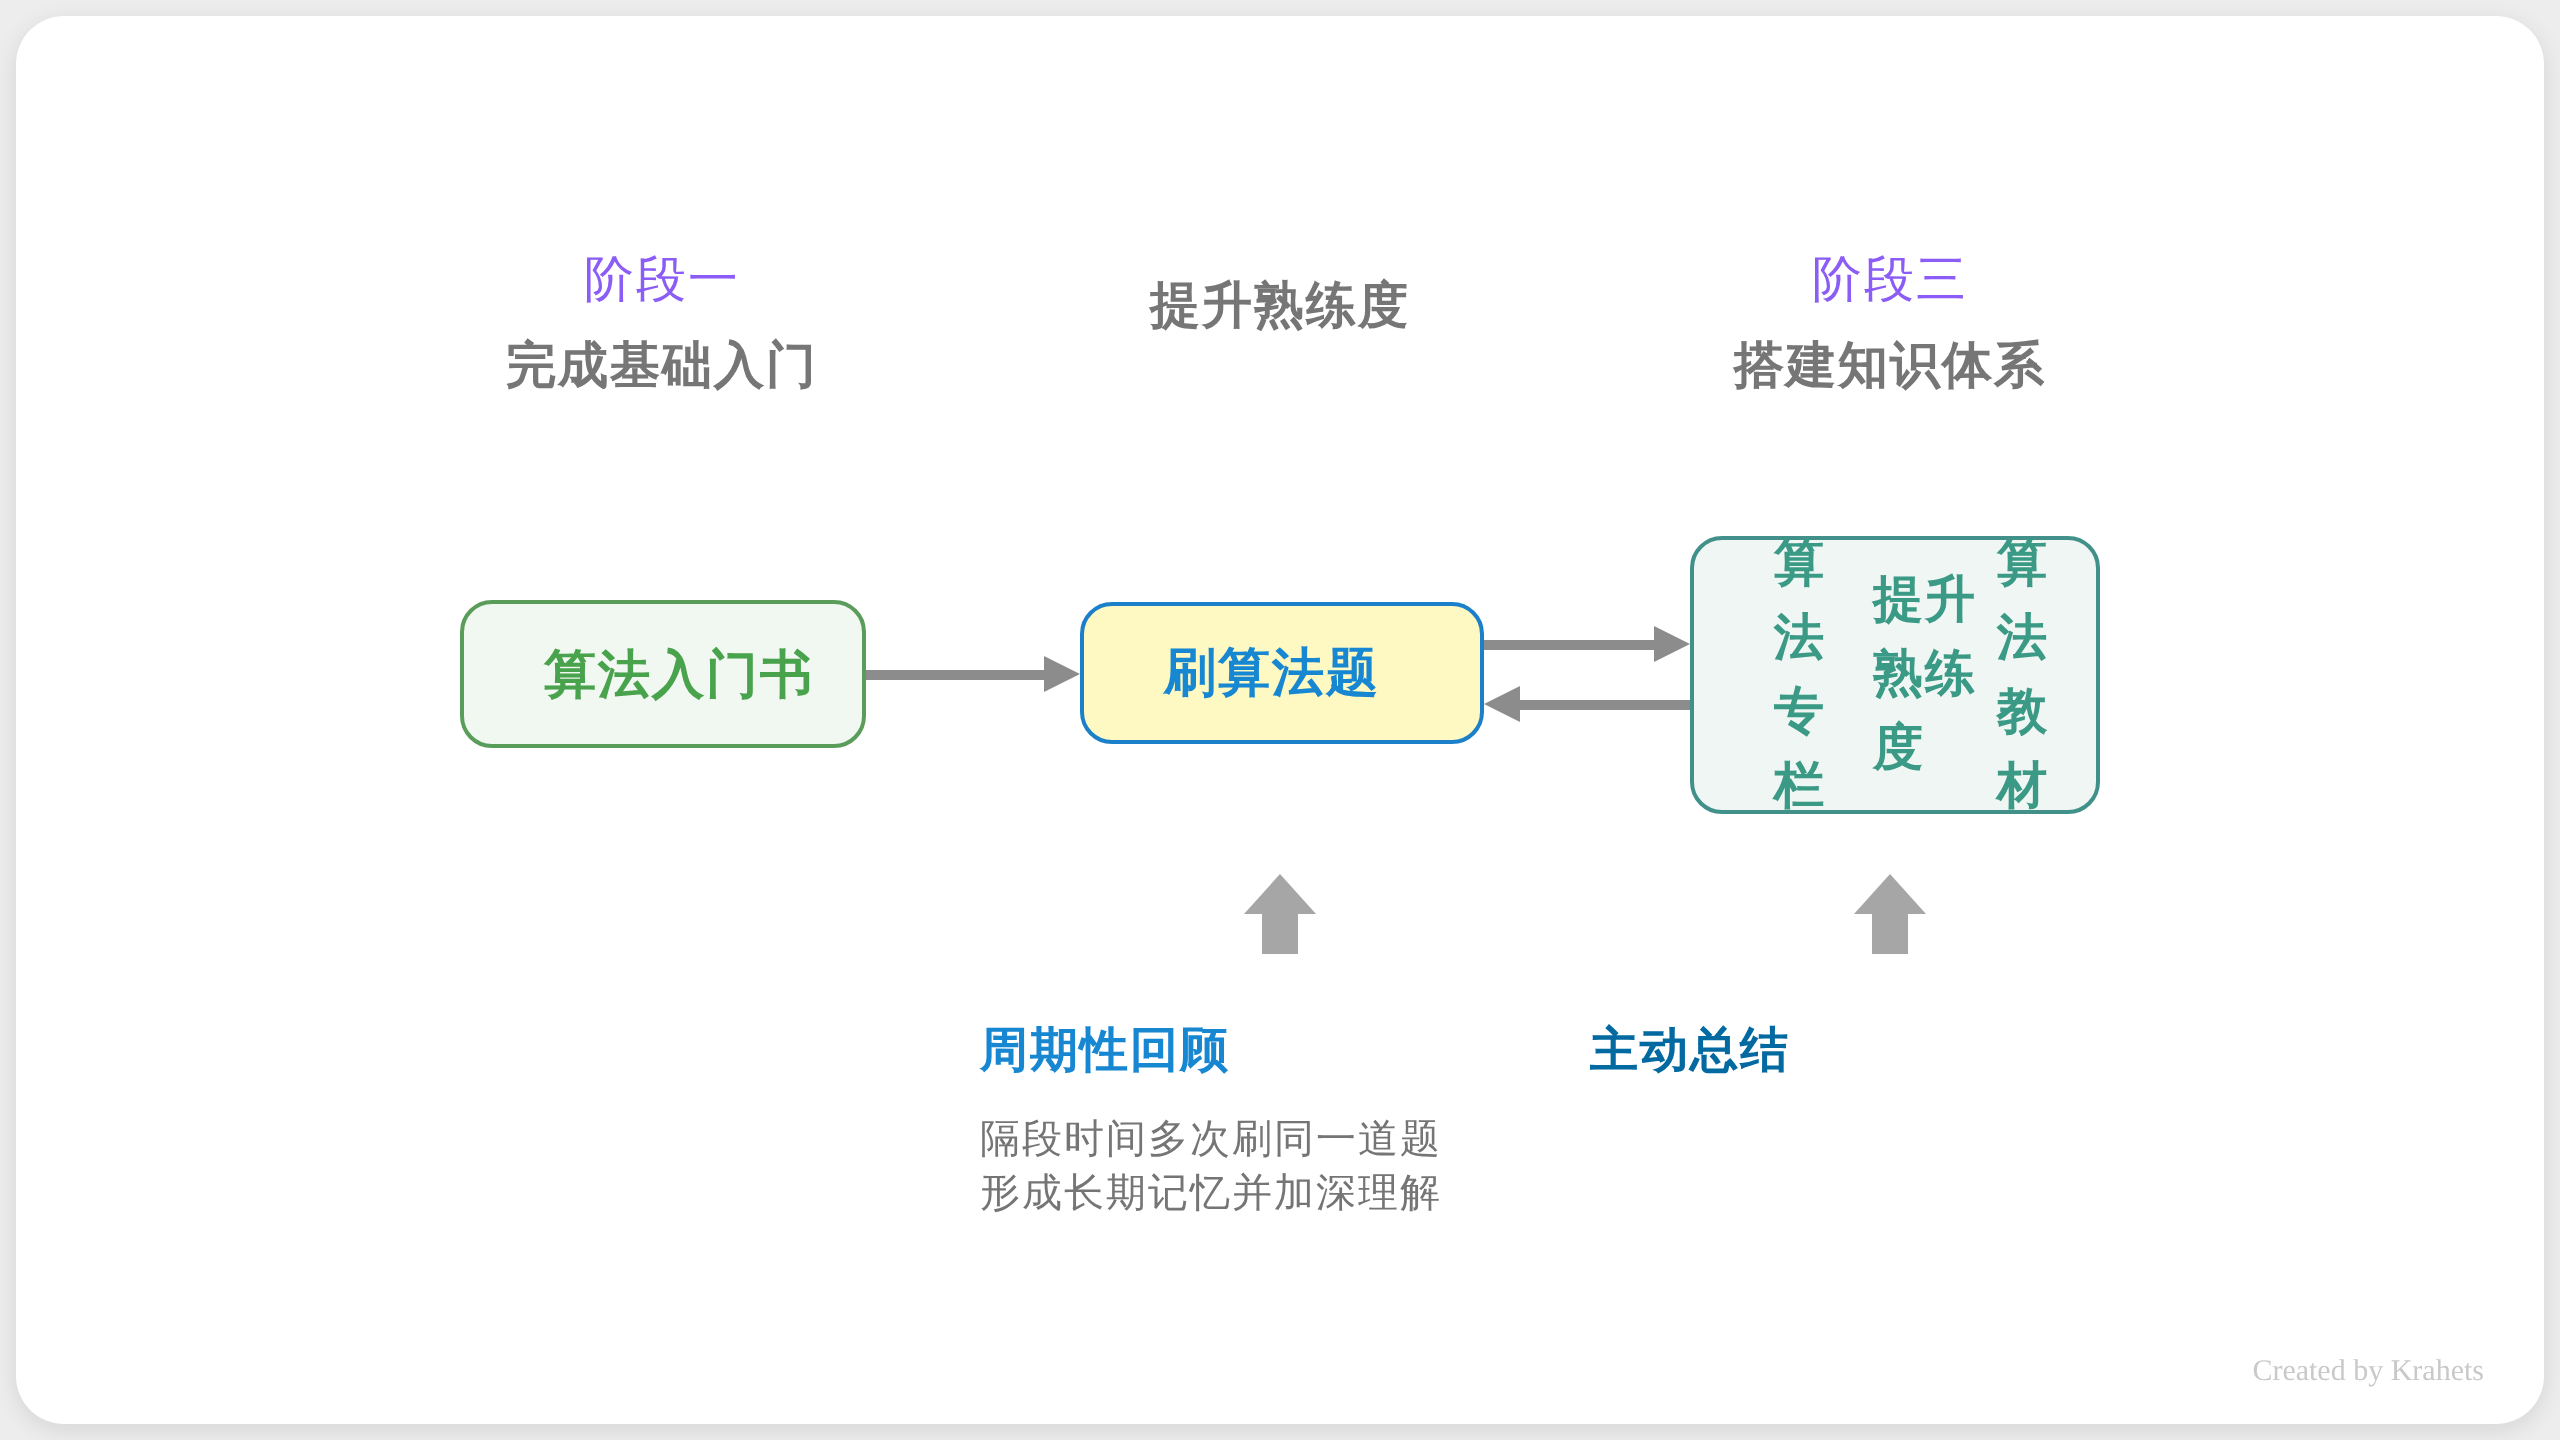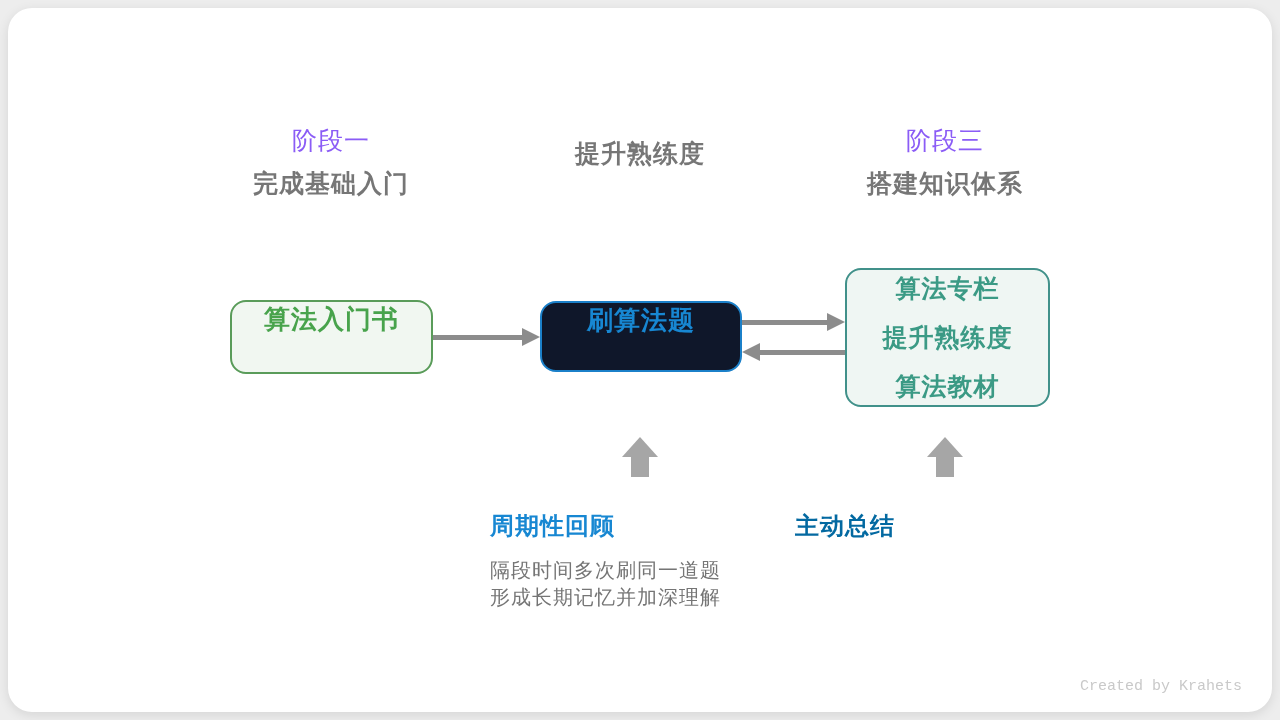--- a/index.html
+++ b/index.html
@@ -42,34 +42,35 @@
   }
   .stage-1 { left: 173px; }
   .stage-2 { left: 482px; }
   .stage-3 { left: 787px; }
 
   
   .node {
     position: absolute;
     border-radius: 16px;
     display: flex;
-    flex-direction: column;
+    flex-direction: row;
     align-items: center;
     justify-content: space-between;
     font-weight: bold;
     letter-spacing: 1px;
+    padding-left: 40px;
   }
   .node-green {
     left: 222px; top: 292px; width: 203px; height: 74px;
     background: #f1f7f1; border: 2.5px solid #5a9c5a;
     color: #48a34c; font-size: 26px;
   }
   .node-blue {
     left: 532px; top: 293px; width: 202px; height: 71px;
-    background: #0f172a; border: 2.5px solid #1b80c9;
+    background: #fef9c3; border: 2.5px solid #1b80c9;
     color: #1787d2; font-size: 26px;
   }
   .node-teal {
     left: 837px; top: 260px; width: 205px; height: 139px;
     background: #eff6f3; border: 2.5px solid #41918a;
     color: #3b9a85; font-size: 25px;
   }
   .node-teal .node-line { line-height: 37px; }
 
   
@@ -137,21 +138,21 @@
   }
   .annotation-mid { left: 482px; }
   .annotation-mid .ann-title { color: #1787d2; }
   .annotation-right { left: 787px; }
   .annotation-right .ann-title { color: #0369a1; }
 
   
   .watermark {
     position: absolute;
     right: 30px; bottom: 17px;
-    font-family: Liberation Mono, monospace;
+    font-family: Liberation Serif, serif;
     font-size: 15px;
     color: #c9c9c9;
     text-align: center;
   }
 </style>
 </head>
 <body>
 
 <div class="card">
 

